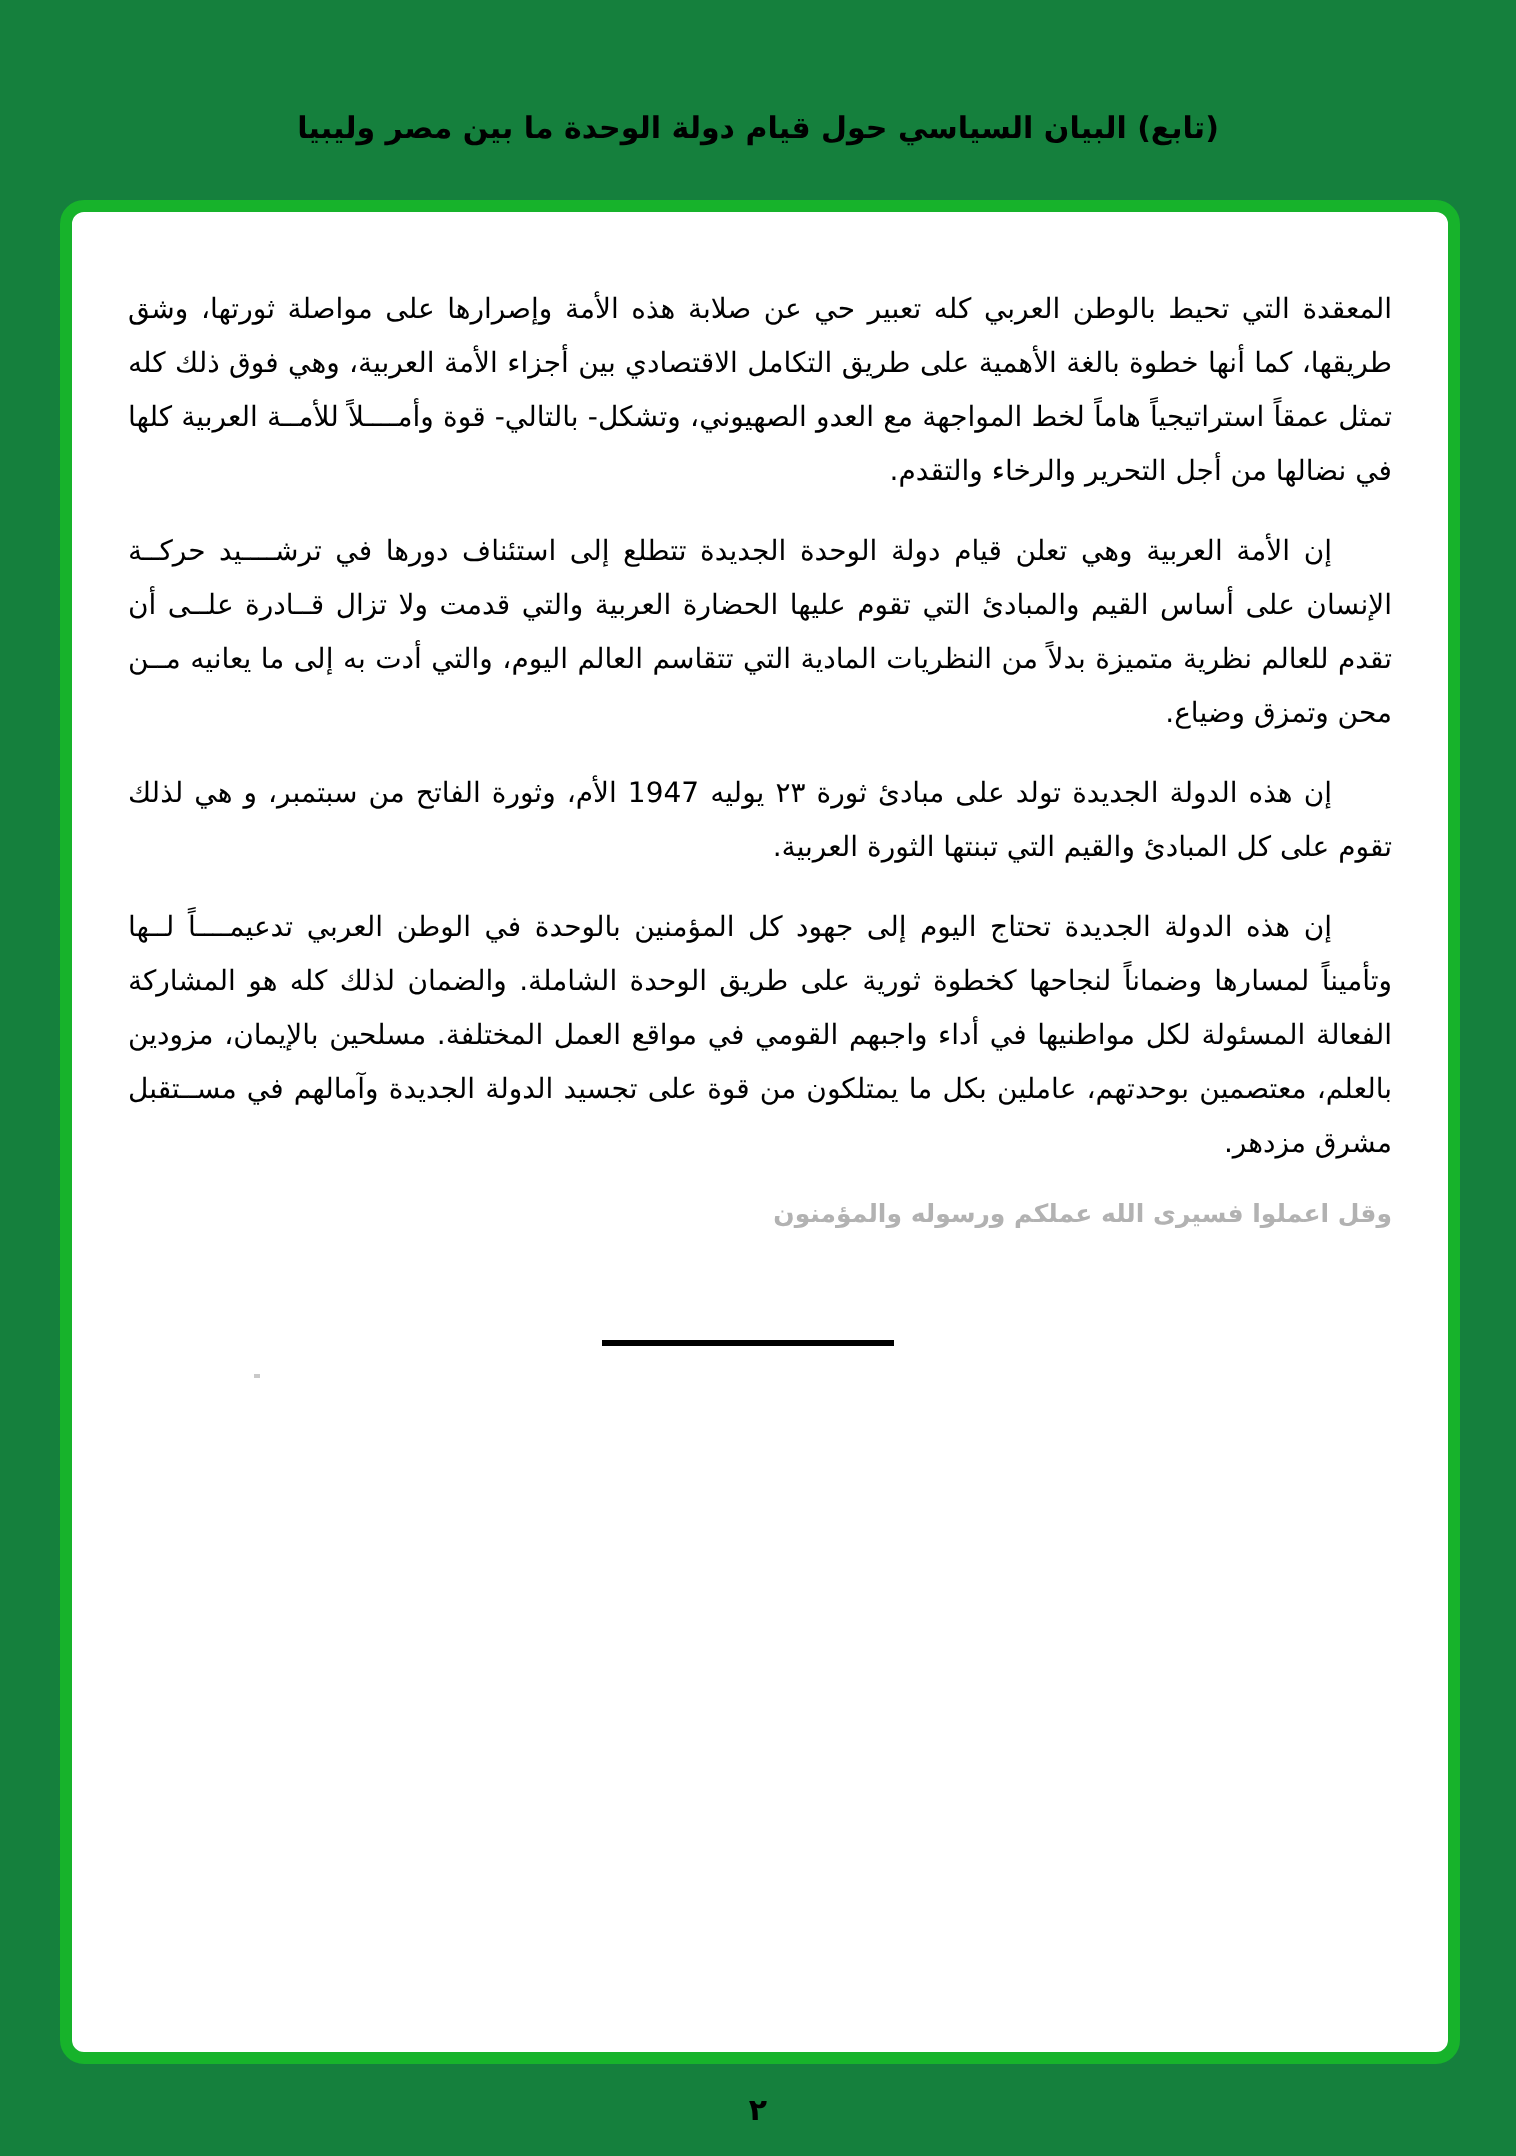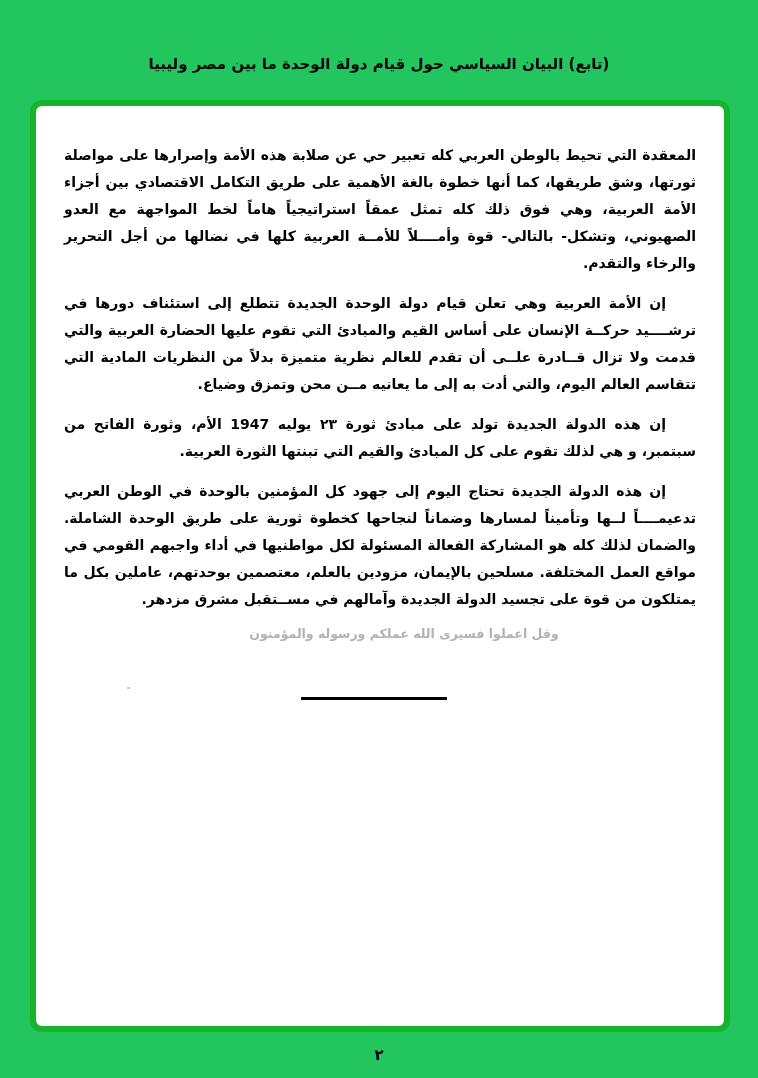--- a/index.html
+++ b/index.html
@@ -4,21 +4,21 @@
 <style>
   html, body {
     margin: 0;
     padding: 0;
     background: #ffffff;
   }
   .page {
     position: relative;
     width: 758px;
     height: 1078px;
-    background: #22c55e;
+    background: #15803d;
     font-family: "DejaVu Sans", sans-serif;
     overflow: hidden;
   }
   .title {
     position: absolute;
     top: 55px;
     left: 0;
     width: 100%;
     text-align: center;
     direction: rtl;
@@ -37,34 +37,34 @@
     border-radius: 12px;
     background: #ffffff;
   }
   .content {
     padding: 36px 28px 0 28px;
     direction: rtl;
   }
   .para {
     margin: 0 0 13px 0;
     font-size: 14px;
-    font-weight: bold;
+    font-weight: normal;
     color: #000000;
     line-height: 27px;
     text-align: justify;
     text-justify: inter-word;
   }
   .para.indent {
     text-indent: 30px;
   }
   .verse {
     margin-top: 10px;
     padding-left: 48px;
     direction: rtl;
-    text-align: center;
+    text-align: right;
     font-size: 12.5px;
     font-weight: bold;
     color: #b2b2b2;
     letter-spacing: 1px;
   }
   .divider {
     width: 146px;
     height: 3px;
     background: #000000;
     margin: 56px auto 0 auto;

